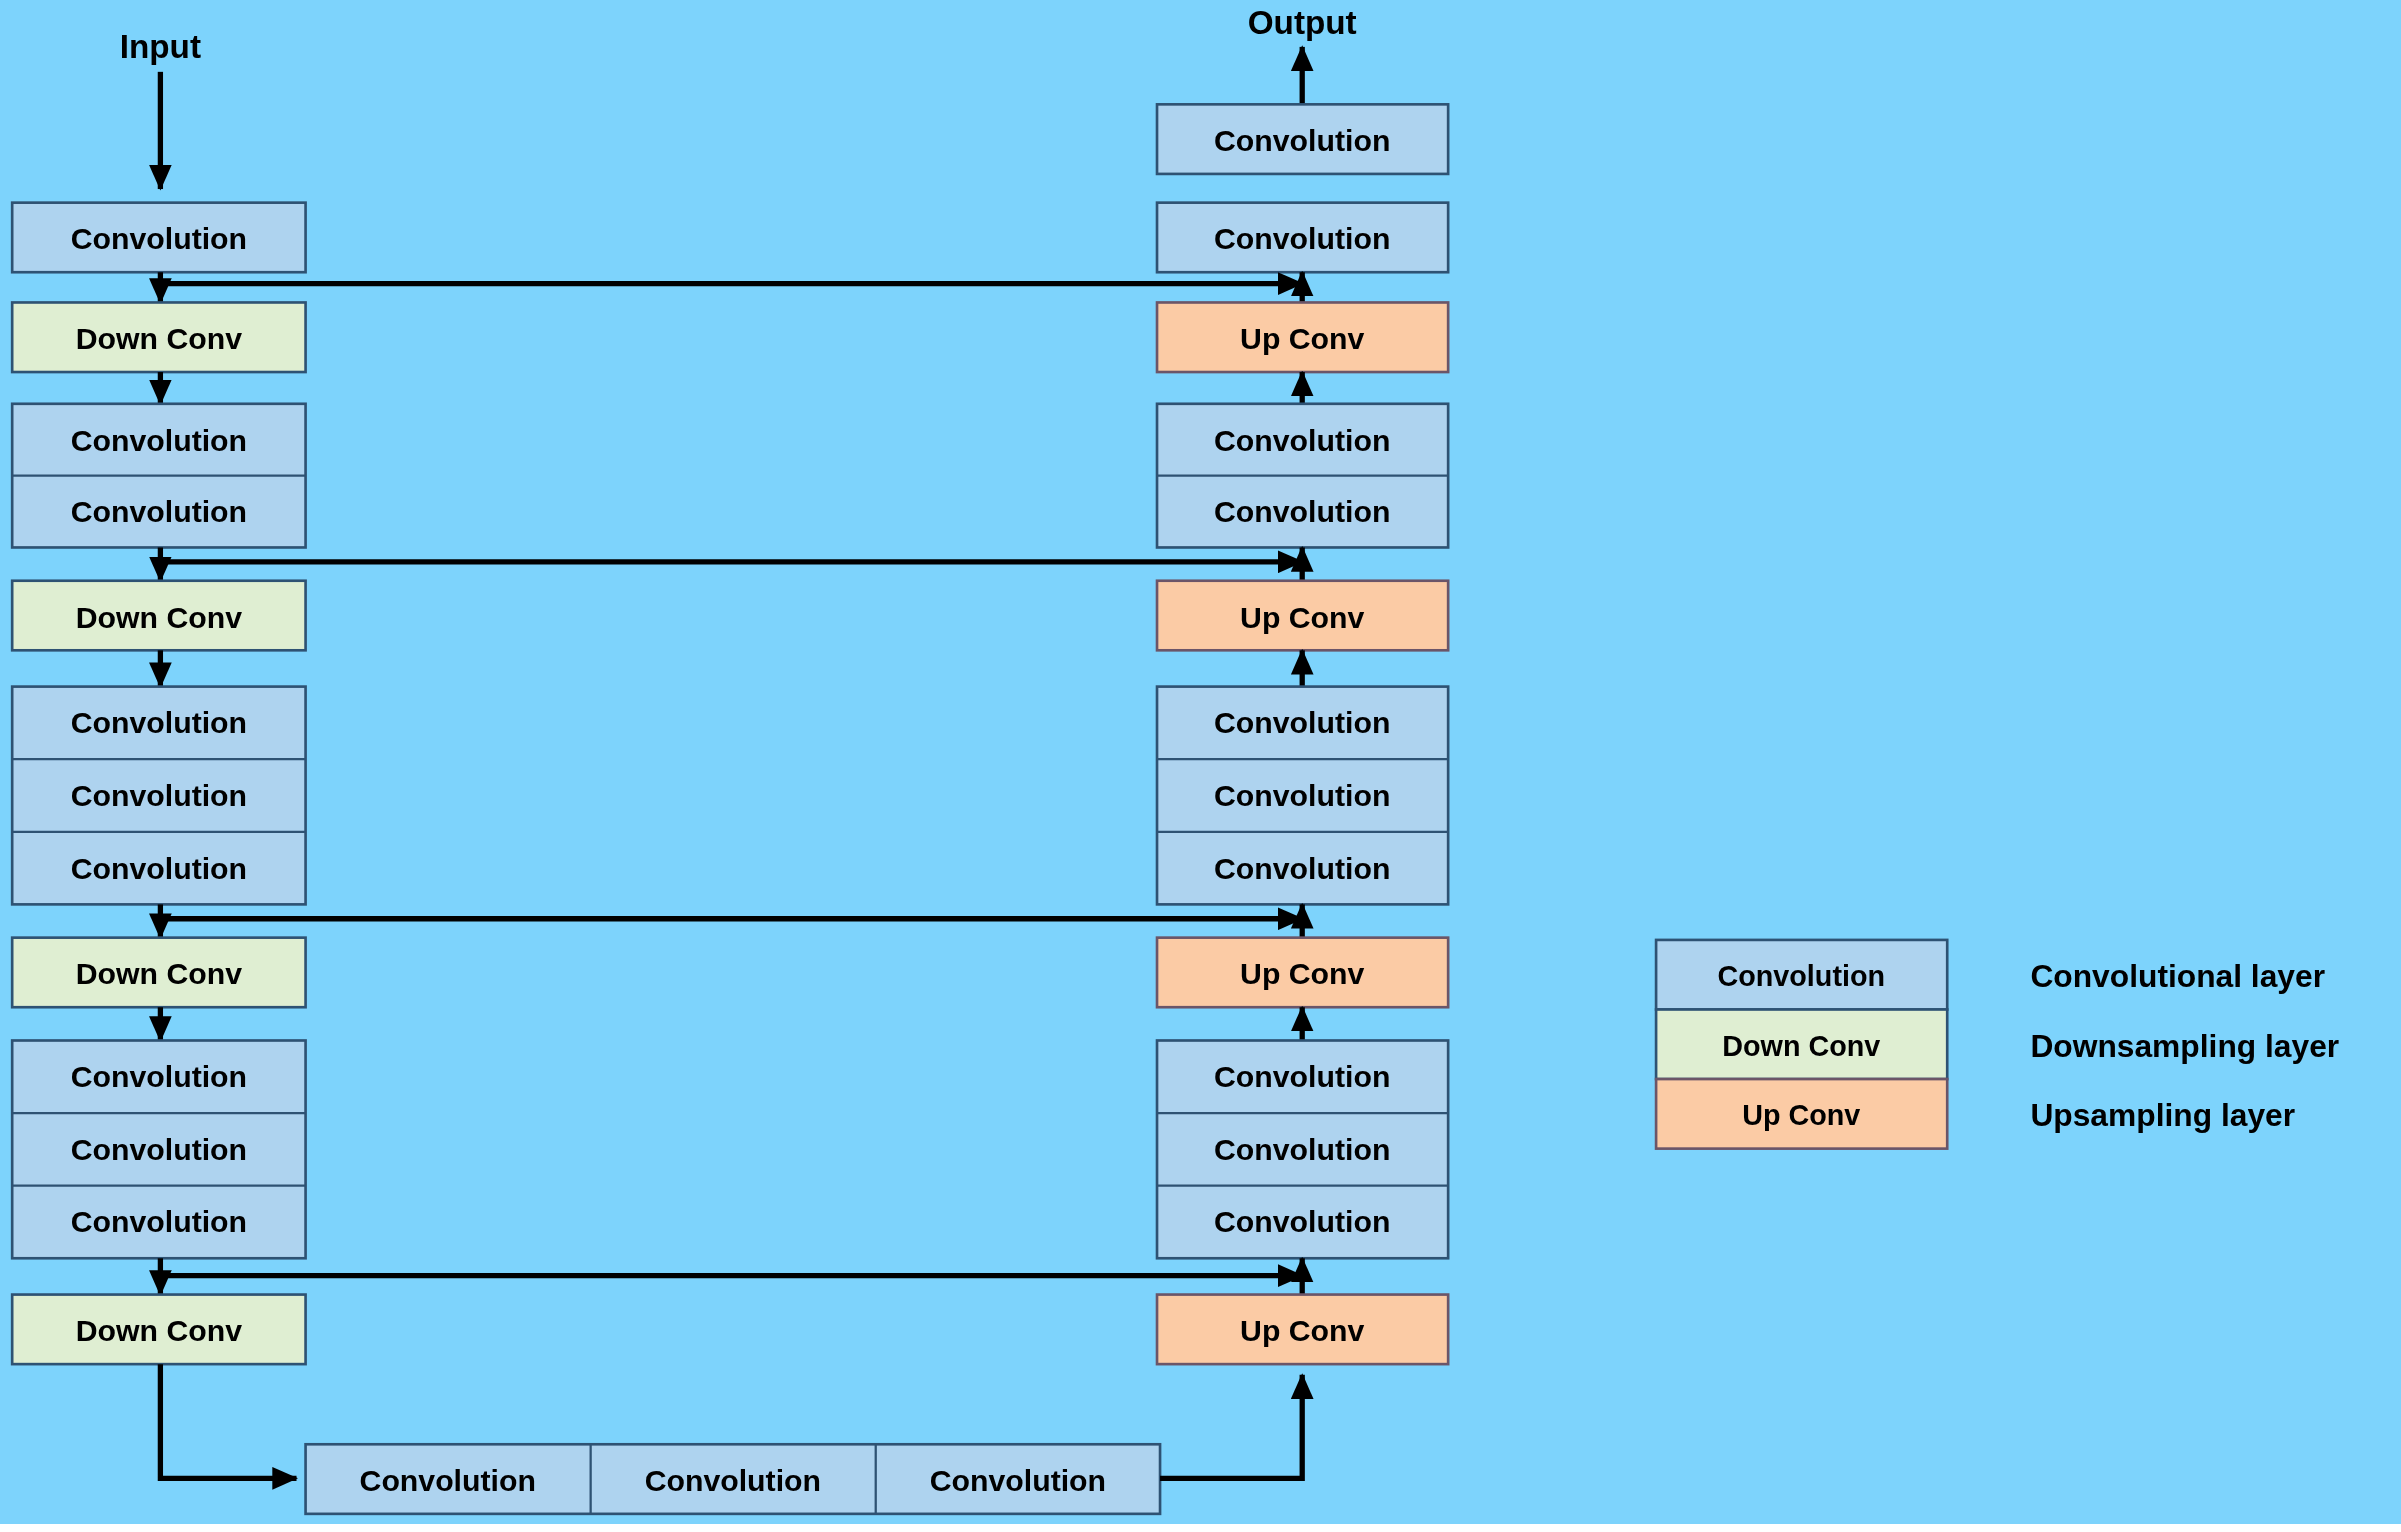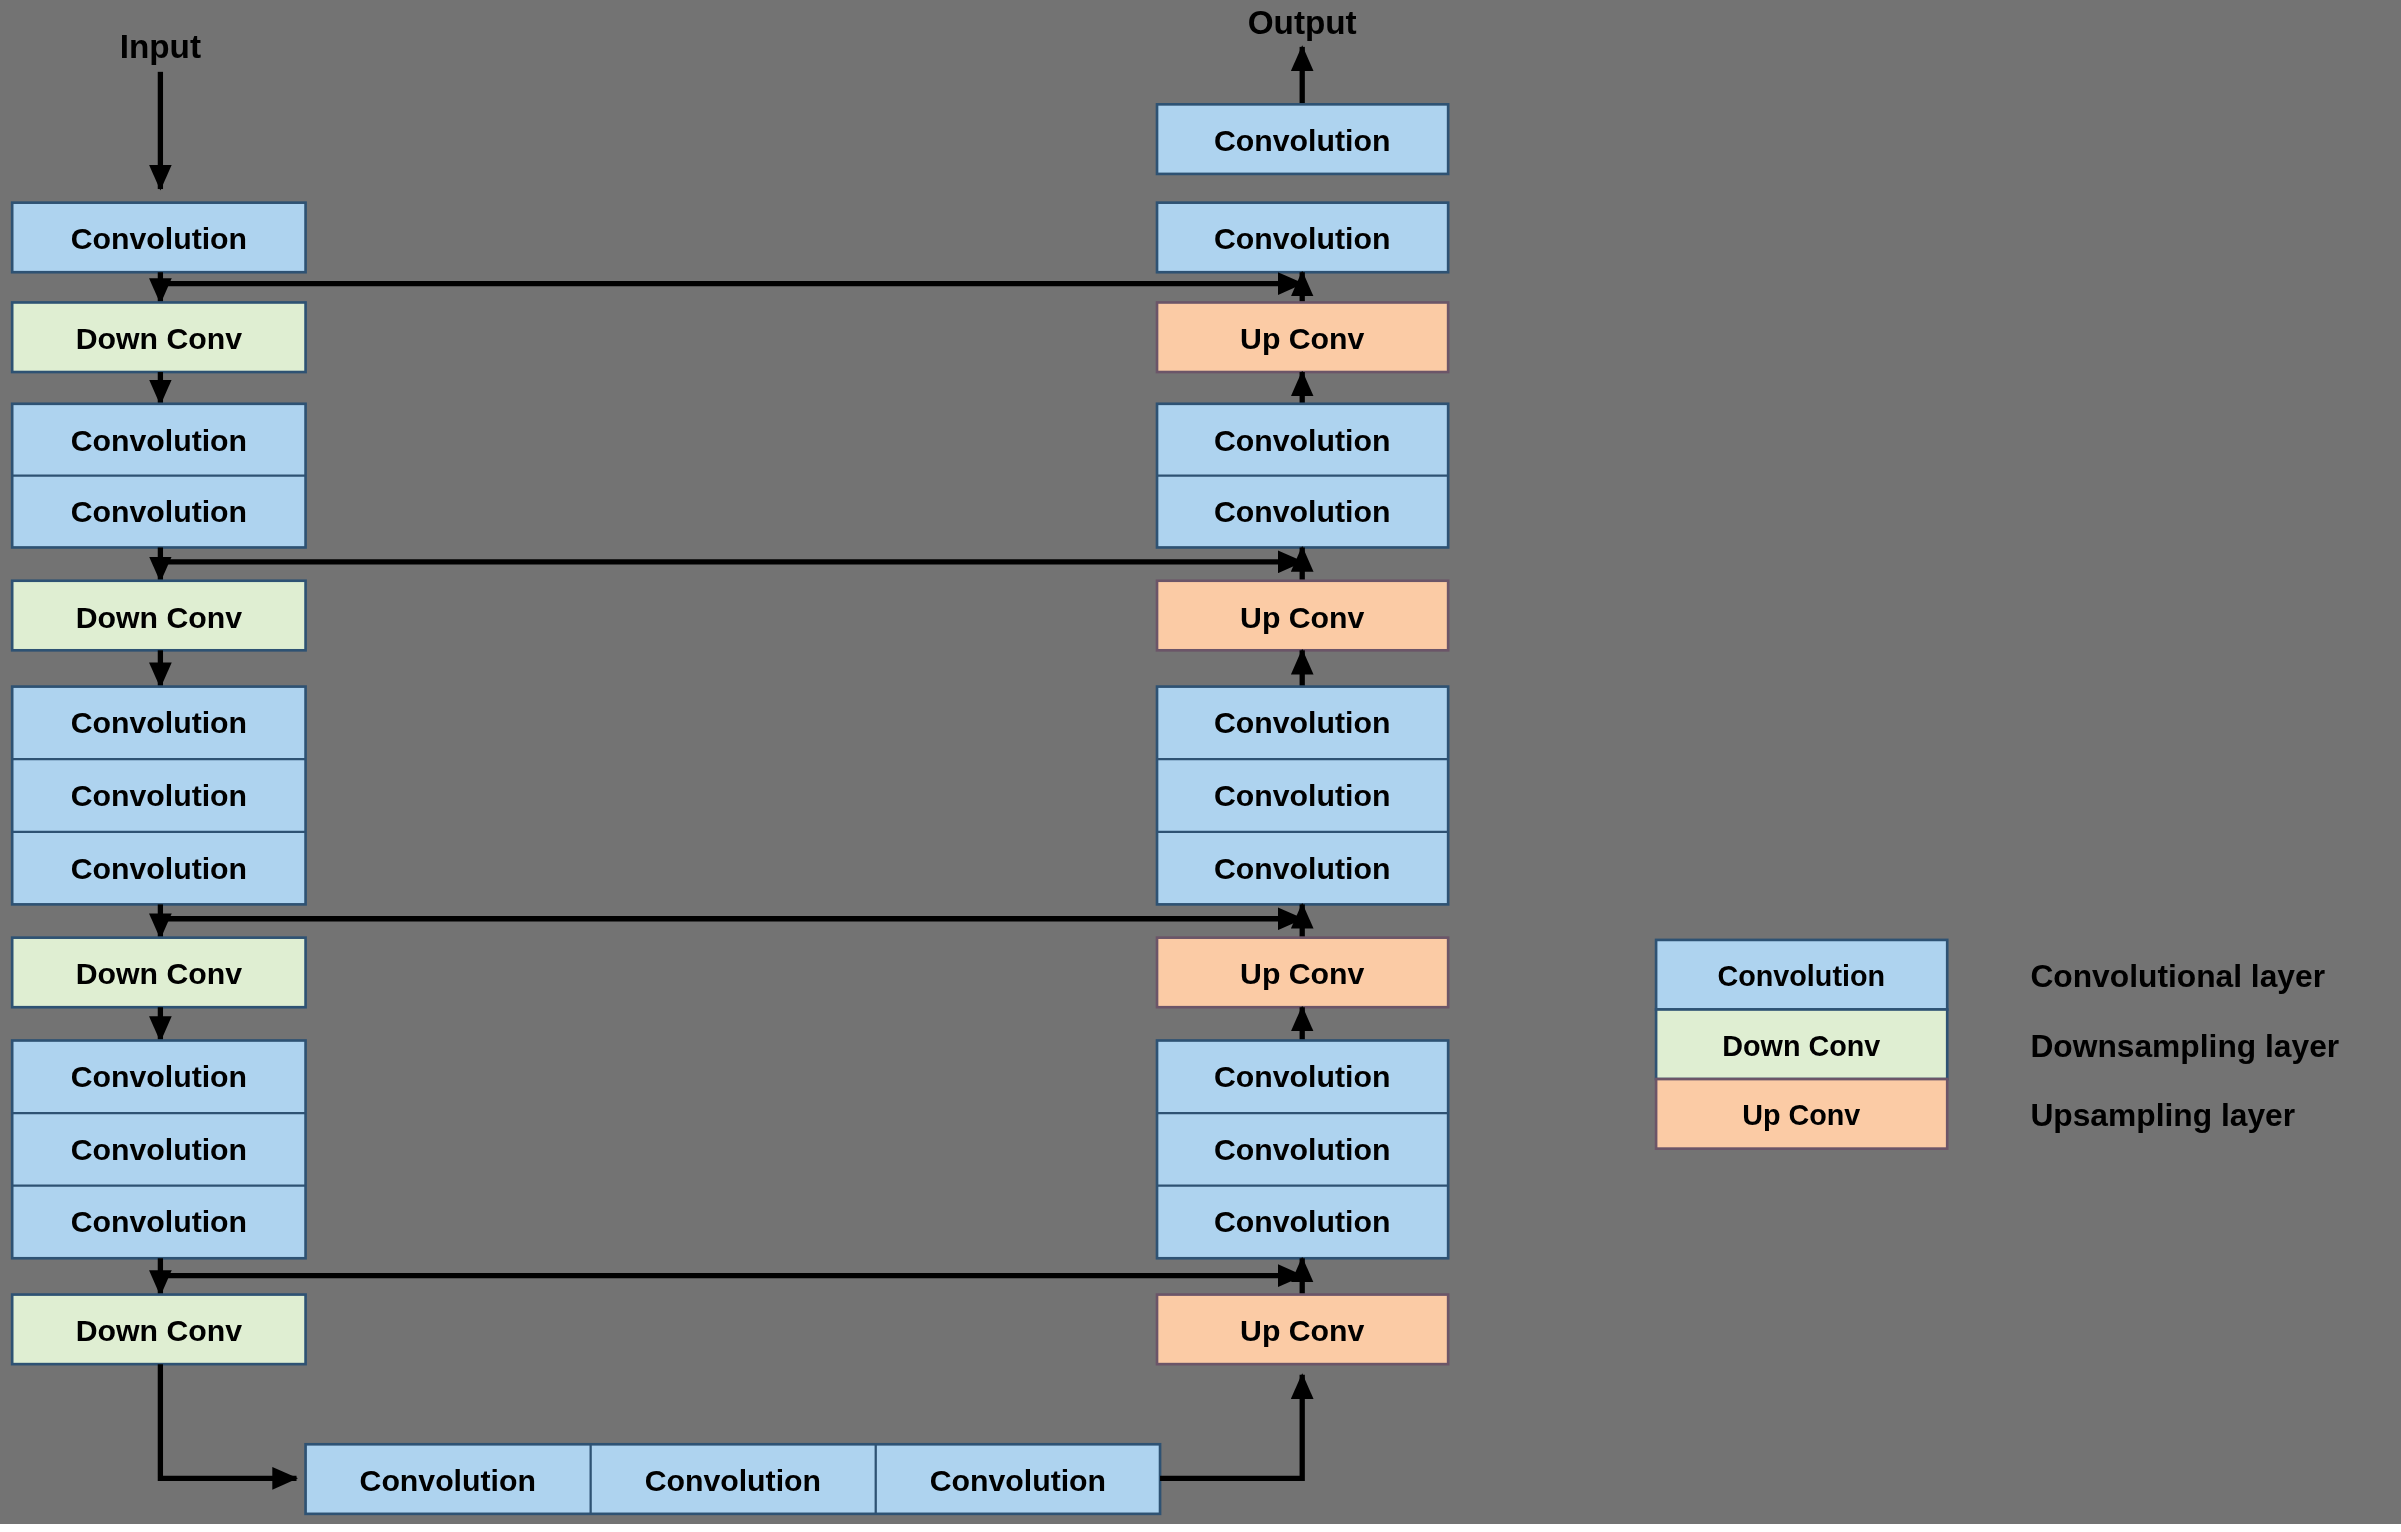--- a/index.html
+++ b/index.html
@@ -10,21 +10,21 @@
   body {
     width: 2401px;
     height: 1532px;
     font-family: "Liberation Sans", sans-serif;
     overflow: hidden;
   }
   #diagram-root {
     position: relative;
     width: 2401px;
     height: 1524px;
-    background: #737373;
+    background: #7dd3fc;
   }
   svg.canvas {
     position: absolute;
     top: 0; left: 0;
     width: 2401px;
     height: 1532px;
   }
   .node-label {
     font-family: "Liberation Sans", sans-serif;
     font-weight: bold;

